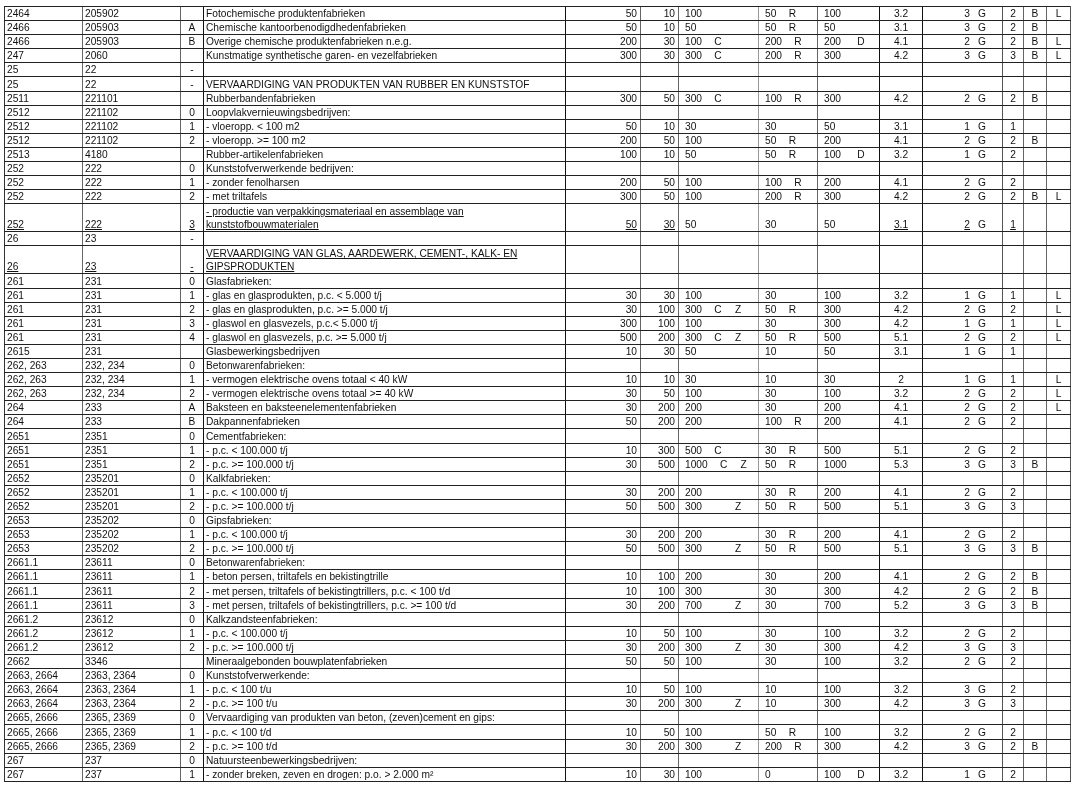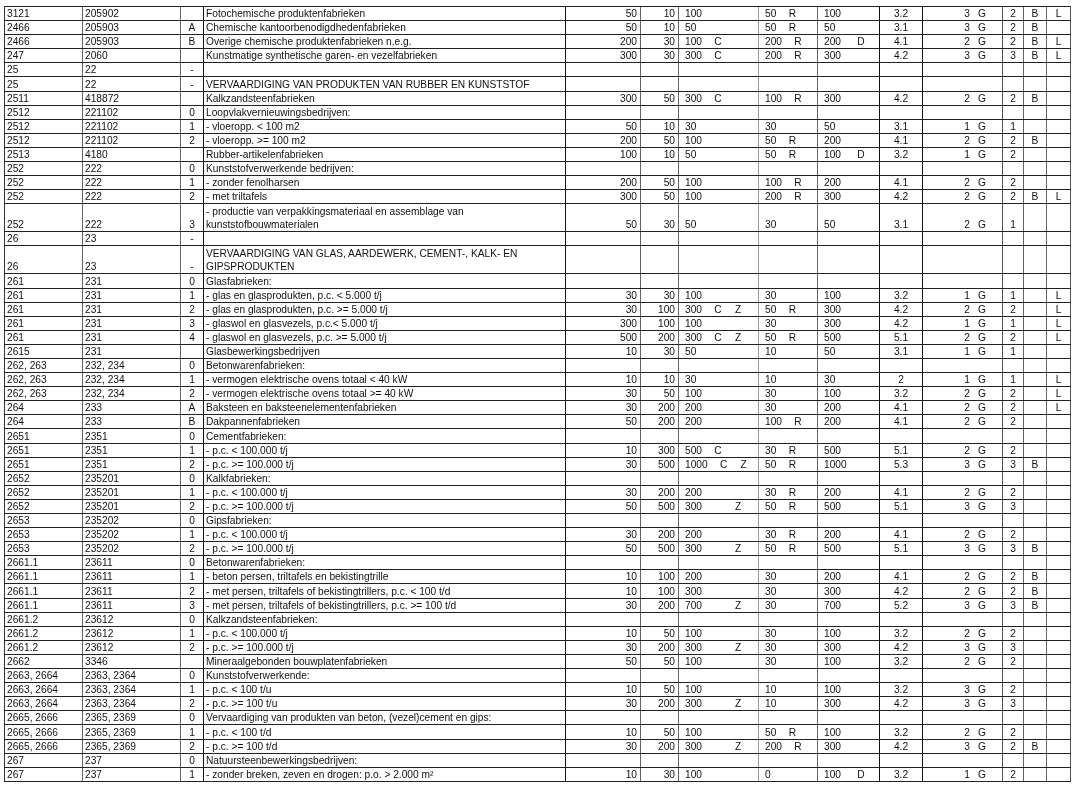--- a/index.html
+++ b/index.html
@@ -1,21 +1,21 @@
 <!DOCTYPE html>
 <html><head>
 <meta charset="utf-8">
 <style>
   html, body { margin: 0; padding: 0; background: #ffffff; }
   body { width: 1076px; height: 786px; overflow: hidden; position: relative;
          font-family: "Liberation Sans", sans-serif; font-size: 10.2px; color: #111; }
   table { position: absolute; left: 4px; top: 6px; border-collapse: collapse; table-layout: fixed; width: 1066px; }
   td { padding: 0 2px; height: 13.1px; line-height: 12px; border-top: 1px solid #222; border-bottom: 1px solid #222;
        border-left: 1px solid #666; white-space: nowrap; overflow: hidden; vertical-align: bottom; }
-  tr.tall td { height: 27px; }
+  tr.tall td { height: 27px; text-decoration: underline; }
   tr.tall td.desc { white-space: normal; line-height: 13px; }
   td.c1 { border-left: 1px solid #333; }
   td.let { text-align: center; }
   td.num { text-align: right; padding-right: 3px; }
   td.v3, td.v5, td.v6 { padding-left: 6px; }
   td.v5 { border-left: 1px solid #999; }
   td.sc { text-align: center; border-left: 1px solid #111; }
   td.g  { text-align: right; padding-right: 22px; border-left: 1px solid #111; }
   td.n9 { text-align: center; border-left: 1px solid #555; }
   td.b, td.l { text-align: center; }
@@ -40,21 +40,21 @@
     <col style="width:59px">
       <col style="width:62px">
       <col style="width:43px">
     <col style="width:80px">
       <col style="width:21px">
       <col style="width:23px">
       <col style="width:24px">
   </colgroup>
   <tbody id="tbody">
       <tr>
-        <td class="c1"><span>3121</span></td>
+        <td class="c1"><span>2464</span></td>
         <td class="c2"><span>205902</span></td>
         <td class="let"><span></span></td>
         <td class="desc"><span>Fotochemische produktenfabrieken</span></td>
         <td class="num v1"><span>50</span></td>
         <td class="num"><span>10</span></td>
         <td class="v3"><span class="gap">100</span><span class="flag" style="margin-left: 10px;"></span><span class="flag" style="margin-left: 8px;"></span></td>
         <td class="v5"><span class="gap">50</span><span class="flag" style="margin-left: 10px;">R</span></td>
         <td class="v6"><span class="gap">100</span><span class="flag" style="margin-left: 14px;"></span></td>
         <td class="sc"><span>3.2</span></td>
         <td class="g" style="padding-right: 14px;"><span>3</span><span class="flag" style="margin-left: 6px;">G</span></td>
@@ -137,23 +137,23 @@
         <td class="v5"><span class="gap"></span><span class="flag" style="margin-left: 10px;"></span></td>
         <td class="v6"><span class="gap"></span><span class="flag" style="margin-left: 14px;"></span></td>
         <td class="sc"><span></span></td>
         <td class="g" style="padding-right: 14px;"><span></span><span class="flag" style="margin-left: 6px;"></span></td>
         <td class="n9"><span></span></td>
         <td class="b"><span></span></td>
         <td class="l last"><span></span></td>
       </tr>
       <tr>
         <td class="c1"><span>2511</span></td>
-        <td class="c2"><span>418872</span></td>
+        <td class="c2"><span>221101</span></td>
         <td class="let"><span></span></td>
-        <td class="desc"><span>Kalkzandsteenfabrieken</span></td>
+        <td class="desc"><span>Rubberbandenfabrieken</span></td>
         <td class="num v1"><span>300</span></td>
         <td class="num"><span>50</span></td>
         <td class="v3"><span class="gap">300</span><span class="flag" style="margin-left: 10px;">C</span><span class="flag" style="margin-left: 8px;"></span></td>
         <td class="v5"><span class="gap">100</span><span class="flag" style="margin-left: 10px;">R</span></td>
         <td class="v6"><span class="gap">300</span><span class="flag" style="margin-left: 14px;"></span></td>
         <td class="sc"><span>4.2</span></td>
         <td class="g" style="padding-right: 14px;"><span>2</span><span class="flag" style="margin-left: 6px;">G</span></td>
         <td class="n9"><span>2</span></td>
         <td class="b"><span>B</span></td>
         <td class="l last"><span></span></td>
@@ -811,21 +811,21 @@
         <td class="sc"><span>4.2</span></td>
         <td class="g" style="padding-right: 14px;"><span>3</span><span class="flag" style="margin-left: 6px;">G</span></td>
         <td class="n9"><span>3</span></td>
         <td class="b"><span></span></td>
         <td class="l last"><span></span></td>
       </tr>
       <tr>
         <td class="c1"><span>2665, 2666</span></td>
         <td class="c2"><span>2365, 2369</span></td>
         <td class="let"><span>0</span></td>
-        <td class="desc"><span>Vervaardiging van produkten van beton, (vezel)cement en gips:</span></td>
+        <td class="desc"><span>Vervaardiging van produkten van beton, (zeven)cement en gips:</span></td>
         <td class="num v1"><span></span></td>
         <td class="num"><span></span></td>
         <td class="v3"><span class="gap"></span><span class="flag" style="margin-left: 10px;"></span><span class="flag" style="margin-left: 8px;"></span></td>
         <td class="v5"><span class="gap"></span><span class="flag" style="margin-left: 10px;"></span></td>
         <td class="v6"><span class="gap"></span><span class="flag" style="margin-left: 14px;"></span></td>
         <td class="sc"><span></span></td>
         <td class="g" style="padding-right: 14px;"><span></span><span class="flag" style="margin-left: 6px;"></span></td>
         <td class="n9"><span></span></td>
         <td class="b"><span></span></td>
         <td class="l last"><span></span></td>

